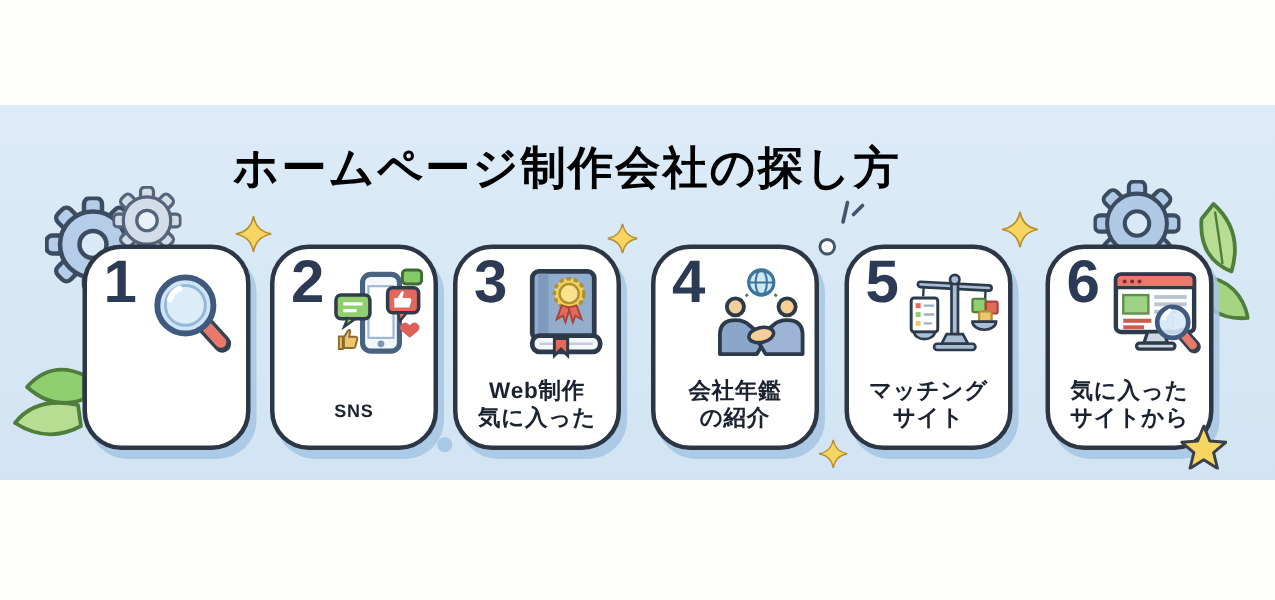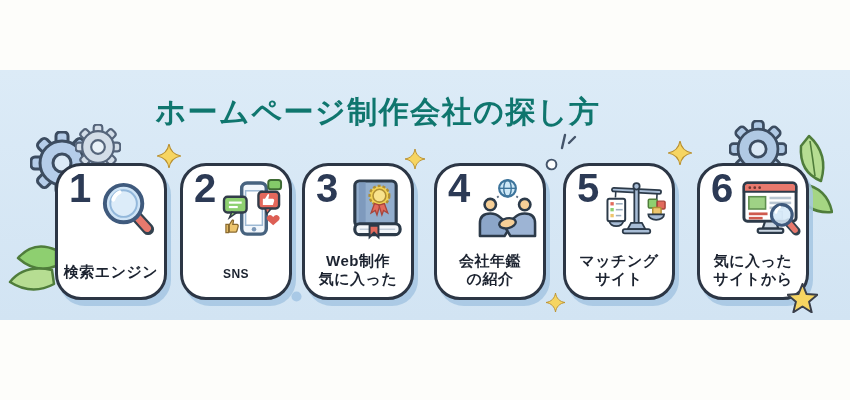--- a/index.html
+++ b/index.html
@@ -1,21 +1,21 @@
 <!DOCTYPE html>
 <html><head>
 <meta charset="utf-8">
 <style>
   html,body{margin:0;padding:0;}
   body{font-family:"Liberation Sans","DejaVu Sans",sans-serif;}
   .stage{position:relative;width:850px;height:400px;background:#fdfdfa;overflow:hidden;}
   .band{position:absolute;left:0;top:70px;width:850px;height:250px;
         background:linear-gradient(180deg,#dcebf7 0%,#d2e4f3 100%);}
   .title{position:absolute;top:92px;left:0;width:756px;text-align:center;margin:0;
-         font-size:30px;font-weight:800;color:#0f766e;letter-spacing:1.5px;z-index:3;}
+         font-size:30px;font-weight:800;color:#000000;letter-spacing:1.5px;z-index:3;}
   .card{position:absolute;top:163px;width:106px;height:131px;background:#ffffff;
         border:3px solid #2c3645;border-radius:26px;z-index:2;
         box-shadow:4px 6px 0 rgba(164,197,226,.85);}
   .c1{left:55px}.c2{left:180px}.c3{left:302px}.c4{left:434px}.c5{left:563px}.c6{left:697px}
   .num{position:absolute;top:0px;left:11px;font-size:40px;font-weight:800;color:#2c3a55;line-height:1.1;}
   .icon{position:absolute;top:12px;right:4px;width:63px;height:63px;}
   .icon svg{width:100%;height:100%;display:block;}
   .label{position:absolute;bottom:9px;left:0;right:0;text-align:center;font-weight:700;
          font-size:15px;line-height:1.2;color:#1c2330;white-space:pre-line;letter-spacing:.5px;}
   .c1 .label{bottom:16px;}
@@ -89,21 +89,20 @@
     <span class="num">1</span>
     <span class="icon">
       <svg viewBox="0 0 64 64">
           <line x1="41" y1="40" x2="52" y2="52" stroke="#33424f" stroke-width="12" stroke-linecap="round"></line>
           <line x1="41.5" y1="40.5" x2="51" y2="51" stroke="#e8796d" stroke-width="7.5" stroke-linecap="round"></line>
           <circle cx="27" cy="26" r="19" fill="#cfe4f6" stroke="#3f5a7d" stroke-width="4"></circle>
           <circle cx="27" cy="26" r="13.5" fill="#dcecf9" stroke="#93b8db" stroke-width="2"></circle>
           <path d="M16.5,22 A12,12 0 0 1 23,14.5" stroke="#ffffff" stroke-width="4" fill="none" stroke-linecap="round"></path>
         </svg>
     </span>
-    <div class="label">検索エンジン</div>
   </div>
 
   <div class="card c2">
     <span class="icon">
       <svg viewBox="0 0 64 64">
           <rect x="20" y="5" width="25" height="52" rx="5.5" fill="#f2f7fc" stroke="#47637f" stroke-width="3.5"></rect>
           <rect x="24" y="13" width="17" height="35" fill="#ffffff" stroke="#9db9d4" stroke-width="1.5"></rect>
           <circle cx="32.5" cy="52" r="2.3" fill="#7c98b8"></circle>
           <rect x="47" y="2" width="13" height="9.5" rx="2.6" fill="#84ca69" stroke="#3f6b34" stroke-width="2"></rect>
           <rect x="37" y="14" width="21" height="17" rx="3.5" fill="#e4685c" stroke="#323c49" stroke-width="2.4"></rect>

